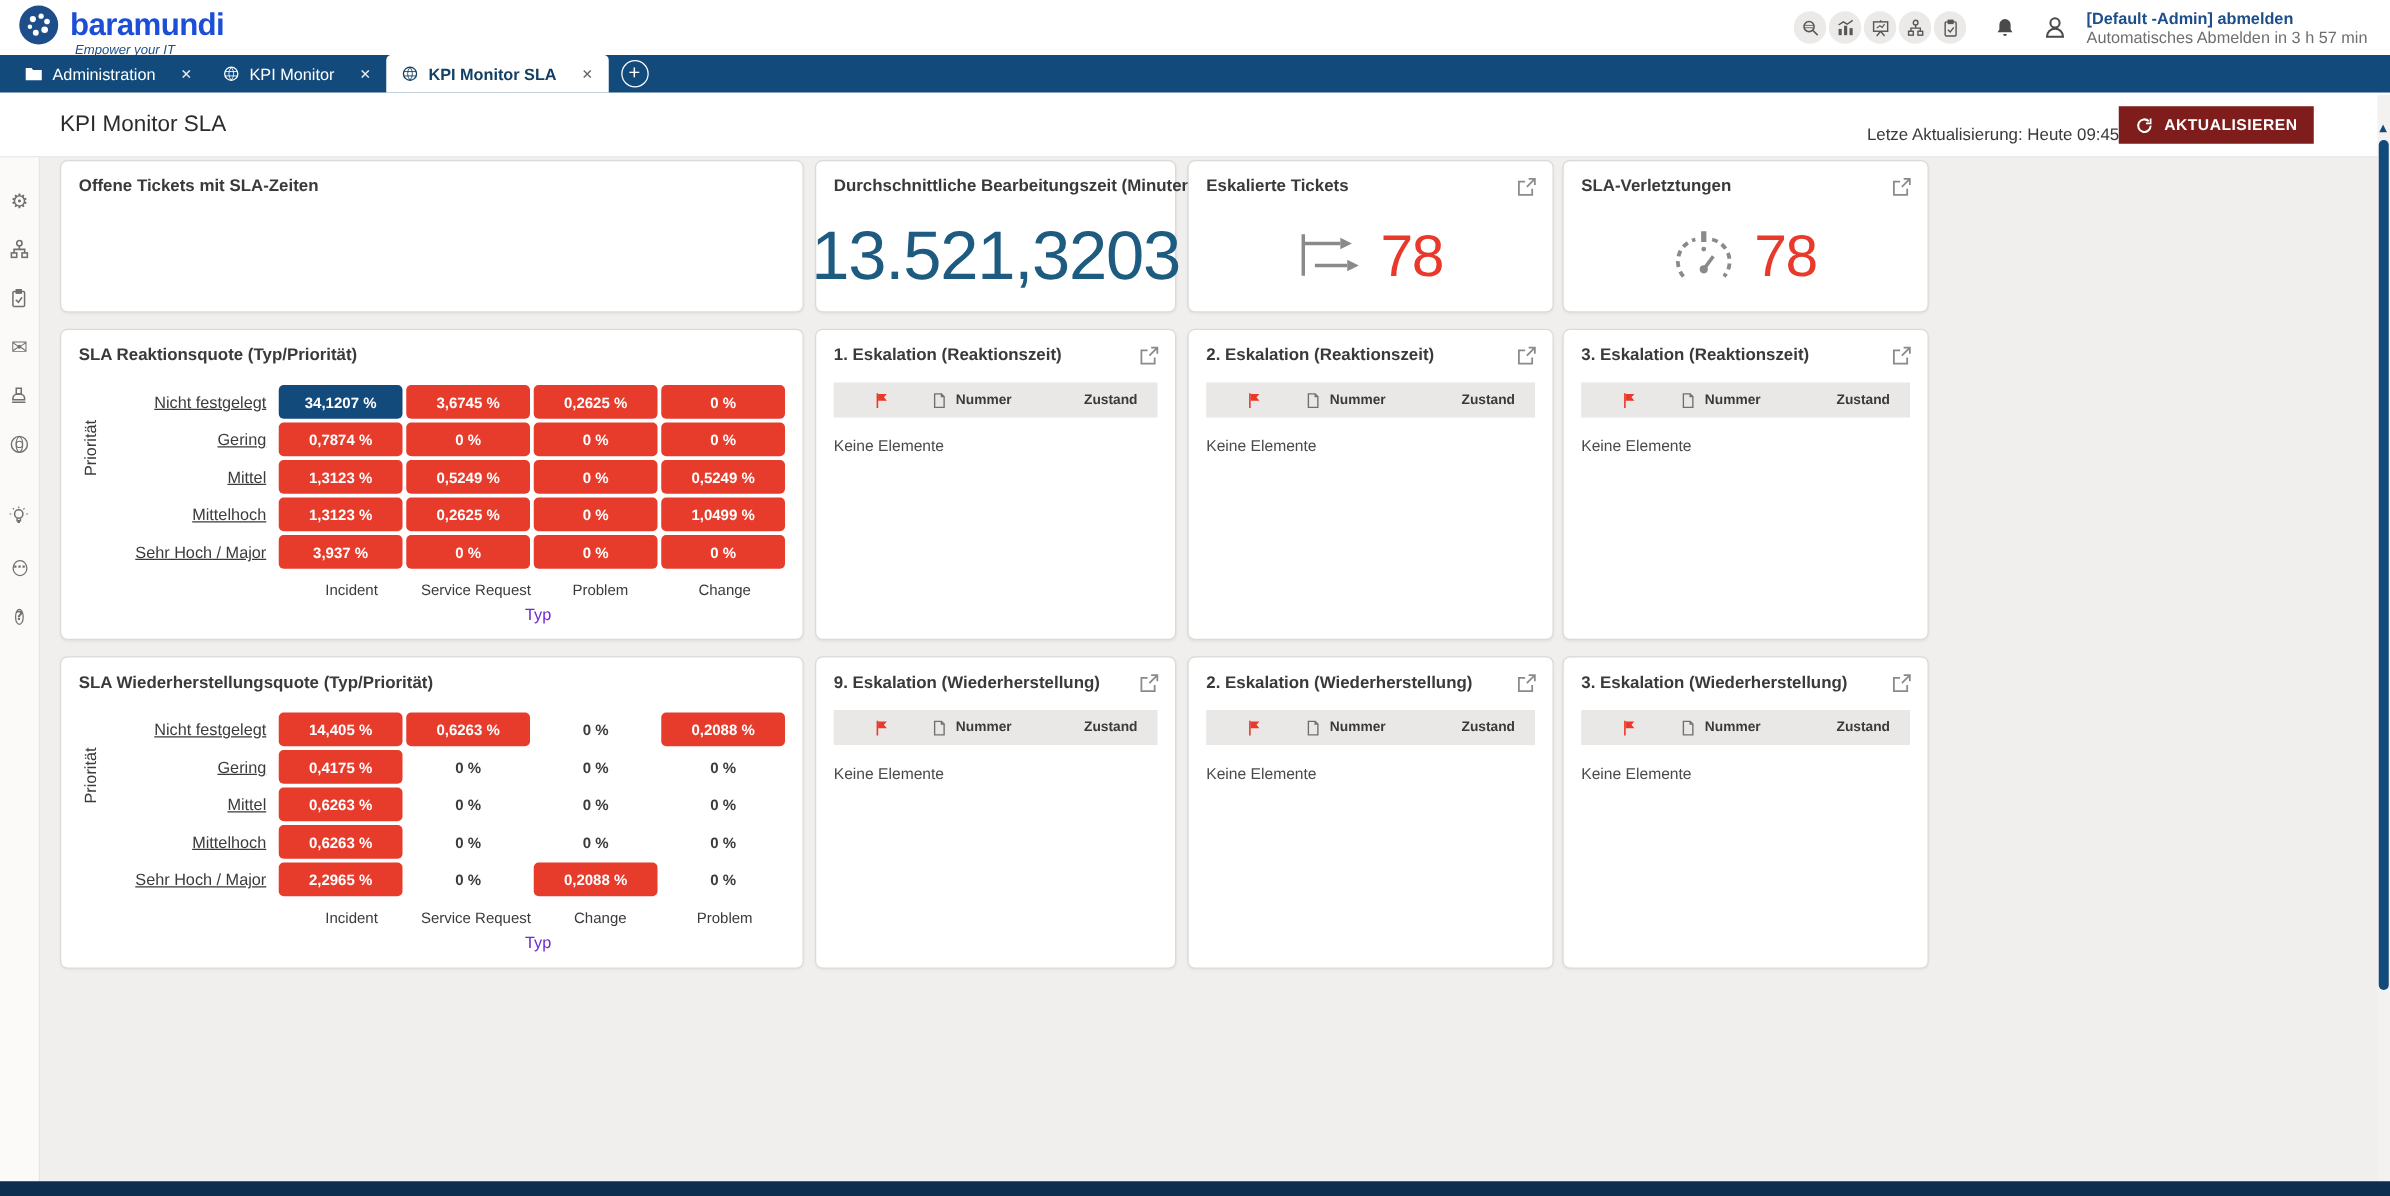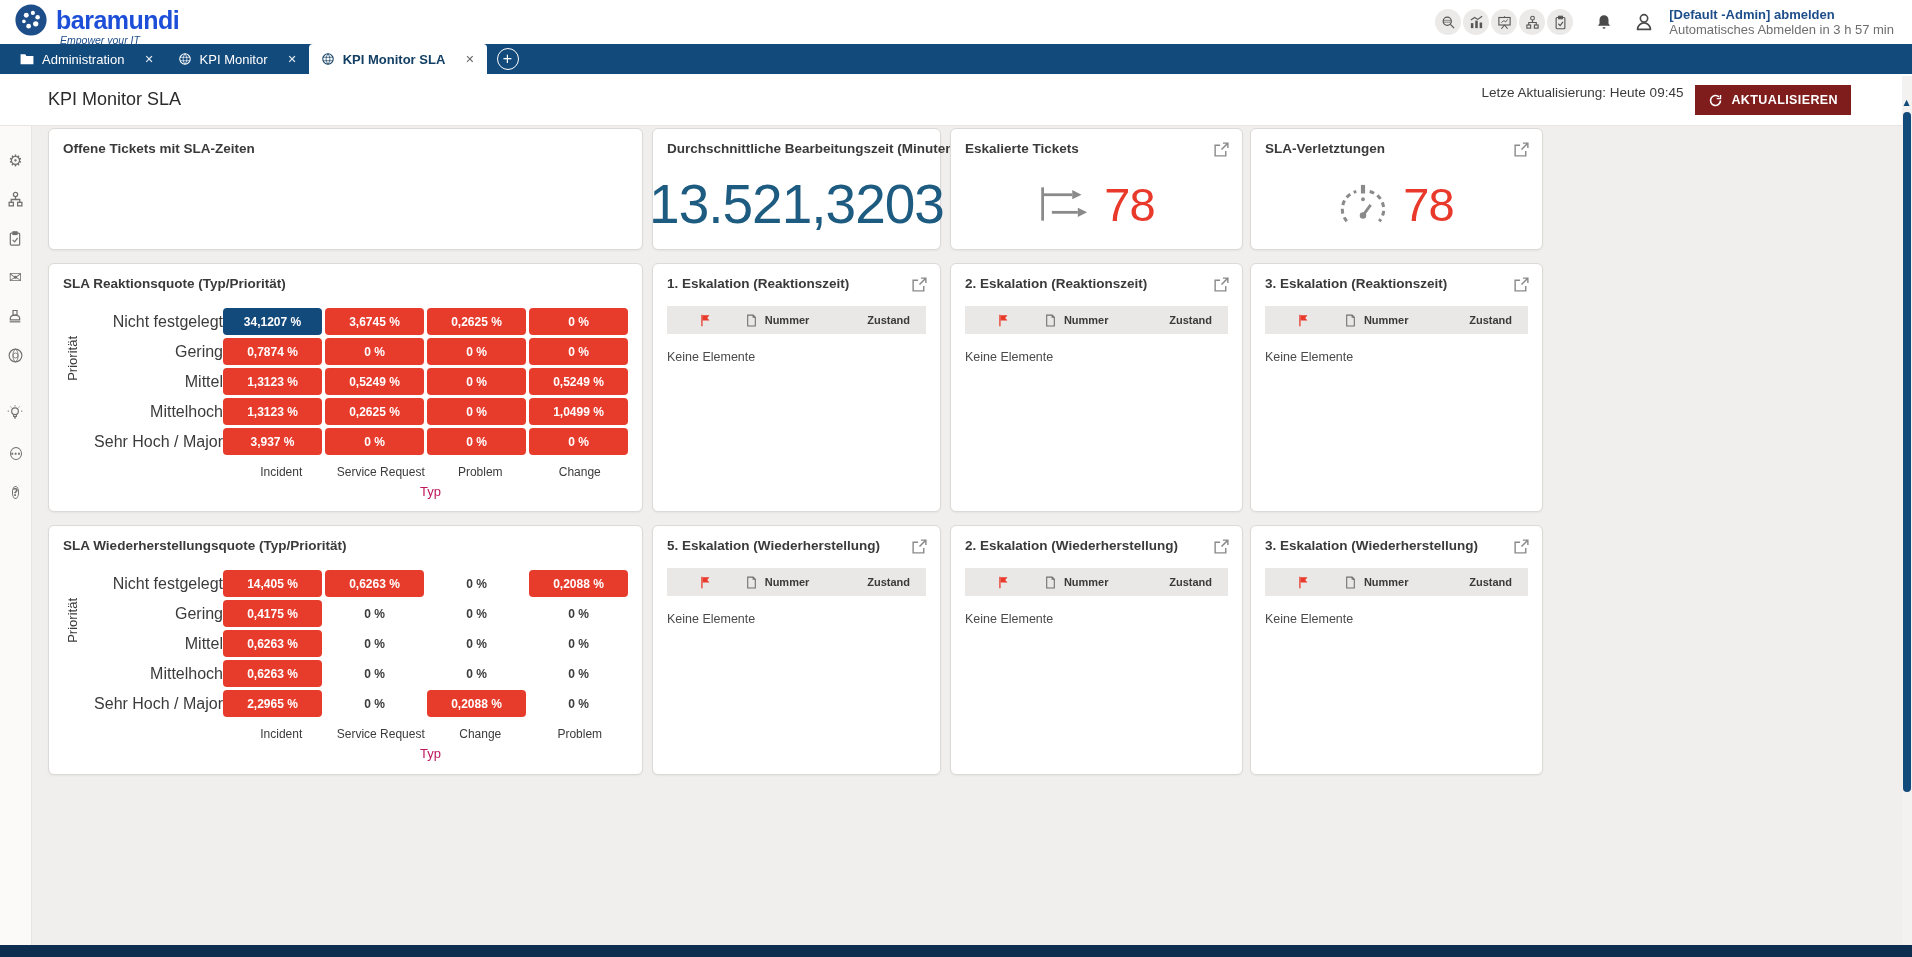--- a/index.html
+++ b/index.html
@@ -25,21 +25,21 @@
   .tabbar { position:absolute; left:0; top:44px; width:1912px; height:30px; background:#134a7c; display:flex; align-items:flex-end; padding-left:8px; z-index:6; }
   .tab { height:30px; display:flex; align-items:center; gap:8px; padding:0 12px; color:#fff; font-size:13px; cursor:pointer; }
   .tab .tab-close { margin-left:12px; font-size:11px; color:#fff; opacity:.9; cursor:pointer; }
   .tab.active { background:#fff; color:#123f63; font-weight:bold; border-radius:4px 4px 0 0; }
   .tab.active .tab-close { color:#555; }
   .tab-add { width:22px; height:22px; border:1.6px solid #fff; border-radius:50%; color:#fff; font-size:16px; line-height:19px; text-align:center; margin-left:10px; align-self:center; cursor:pointer; }
 
   
   .titlebar { position:absolute; left:0; top:74px; width:1912px; height:52px; background:#fff; border-bottom:1px solid #e7e5e3; }
   .page-title { position:absolute; left:48px; top:15px; font-size:18px; color:#2b2b2b; }
-  .refresh-area { position:absolute; right:61px; top:11px; display:flex; align-items:flex-start; gap:12px; }
+  .refresh-area { position:absolute; right:61px; top:11px; display:flex; align-items:flex-end; }
   .update-text { font-size:13.5px; color:#3a3a3a; }
   .refresh-btn { background:#7f1d1d; color:#fff; border:none; height:30px; padding:0 13px; font-size:12.5px; font-weight:bold; letter-spacing:.4px; display:flex; align-items:center; gap:8px; cursor:pointer; font-family:inherit; }
 
   
   .sidebar { position:absolute; left:0; top:126px; width:32px; height:819px; background:#fbfaf9; border-right:1px solid #e7e5e3; display:flex; flex-direction:column; align-items:center; padding-top:26px; }
   .side-ic { width:18px; height:18px; margin-bottom:21px; color:#707070; font-size:16px; line-height:18px; text-align:center; font-family:"DejaVu Sans",sans-serif; cursor:pointer; }
   .side-ic.gap { margin-top:18px; }
   .ring { width:17px; height:17px; border:1.4px solid #707070; border-radius:50%; font-size:10px; line-height:14px; text-align:center; color:#707070; font-weight:bold; }
 
   
@@ -49,29 +49,29 @@
 
   .kpi-center { position:absolute; left:0; right:0; top:42px; bottom:12px; display:flex; align-items:center; justify-content:center; gap:16px; }
   .kpi-value { font-size:47px; letter-spacing:-1px; }
   .kpi-value.blue { color:#1d5b80; }
   .kpi-value.red { color:#e8392b; }
   .kpi-value.big { font-size:55px; }
 
   
   .hm-grid { position:absolute; left:14px; right:14px; top:44px; }
   .hm-row { display:flex; align-items:center; margin-bottom:3px; }
-  .hm-label { flex:0 0 160px; text-align:right; padding-right:0; font-size:16px; color:#3b3b3b; }
+  .hm-label { flex:0 0 160px; text-align:right; padding-right:10px; font-size:13px; color:#3b3b3b;text-decoration:underline; }
   .hm-cells { display:flex; flex:1; gap:3px; }
   .hm-cell { flex:1; height:27px; border-radius:4px; display:flex; align-items:center; justify-content:center; font-size:12px; font-weight:bold; color:#fff; }
   .hm-cell.navy { background:#134a7c; }
   .hm-cell.red { background:#e73b2c; }
   .hm-cell.none { background:transparent; color:#3b3b3b; }
   .hm-xlabels { position:absolute; left:184px; right:14px; top:201px; display:flex; gap:3px; }
   .hm-xlabel { flex:1; text-align:center; font-size:12px; color:#3b3b3b; }
-  .hm-xtitle { position:absolute; left:184px; right:14px; top:220px; text-align:center; font-size:13px; color:#be185d; }
+  .hm-xtitle { position:absolute; left:184px; right:14px; top:220px; text-align:center; font-size:13px; color:#6d28d9; }
   .hm-ylabel { position:absolute; left:16px; top:72px; writing-mode:vertical-rl; transform:rotate(180deg); font-size:13px; color:#3b3b3b; }
 
   
   .esc-header { position:absolute; left:14px; right:14px; top:42px; height:28px; background:#eae8e6; display:flex; align-items:center; font-size:11px; font-weight:bold; color:#3a3a3a; }
   .esc-flag { flex:0 0 30%; display:flex; justify-content:center; align-items:center; }
   .esc-num { flex:1; display:flex; align-items:center; gap:7px; }
   .esc-state { margin-right:16px; }
   .esc-empty { position:absolute; left:14px; top:86px; font-size:12.5px; color:#4a4a4a; }
 
   
@@ -481,21 +481,21 @@
             </svg>
           <span>Nummer</span>
         </span>
         <span class="esc-state">Zustand</span>
       </div>
       <div class="esc-empty">Keine Elemente</div>
     </div>
   </div>
   <div class="card" style="left:652px;top:525px;width:289px;height:250px;">
     <div>
-      <div class="card-title">5. Eskalation (Wiederherstellung)</div>
+      <div class="card-title">9. Eskalation (Wiederherstellung)</div>
       <svg class="ext-ic" viewBox="0 0 24 24" fill="none" stroke="#8a8a8a" stroke-width="2">
           <path d="M18 14v7H3V6h7"></path>
           <path d="M12 12l9-9M14 3h7v7"></path>
         </svg>
       <div class="esc-header">
         <span class="esc-flag">
           <svg width="14" height="15" viewBox="0 0 24 24">
               <path d="M5 2v20" stroke="#e8392b" stroke-width="2.2"></path>
               <path d="M6 3h12l-4 4.5L18 12H6z" fill="#e8392b"></path>
             </svg>

